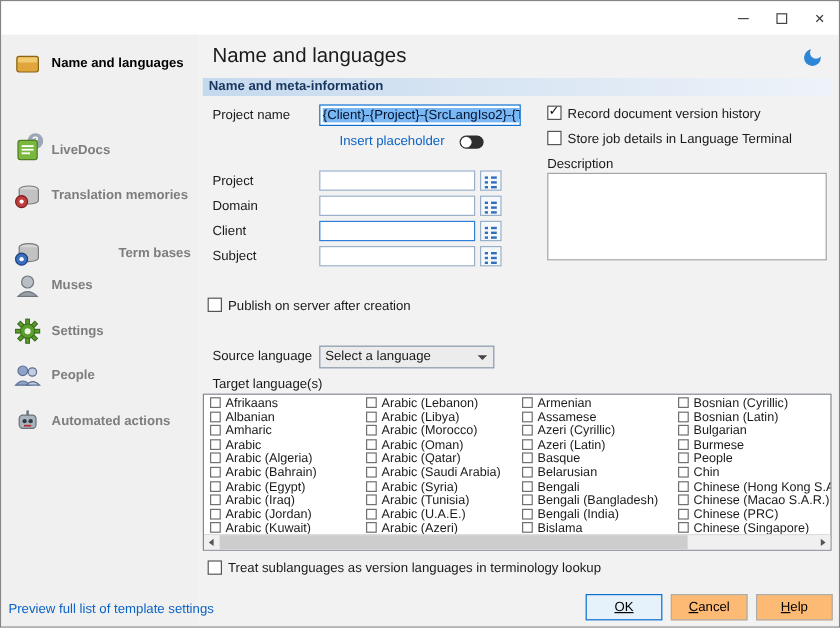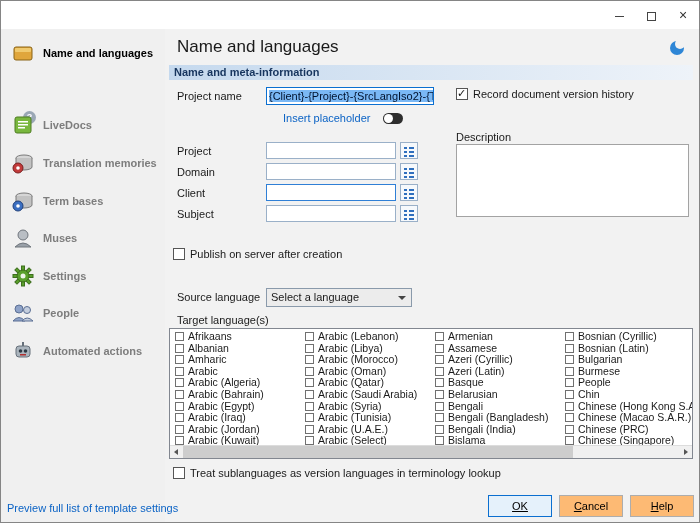--- a/index.html
+++ b/index.html
@@ -123,21 +123,21 @@
         <svg width="24" height="24">
             <ellipse cx="13" cy="7" rx="8" ry="3" fill="#d6d6d6" stroke="#7a7a7a"></ellipse>
             <path d="M5 7 v9 a8 3 0 0 0 16 0 v-9" fill="#c2c2c2" stroke="#7a7a7a"></path>
             <circle cx="7" cy="17" r="5" fill="#c23b3b" stroke="#7a1f1f"></circle>
             <circle cx="7" cy="17" r="1.8" fill="#fff"></circle>
           </svg>
       </span>
       <span class="lab">Translation memories</span>
     </div>
 
-    <div class="side-item" style="top:158px;">
+    <div class="side-item" style="top:168px;text-align:right;">
       <span class="ic">
         <svg width="24" height="24">
             <ellipse cx="13" cy="7" rx="8" ry="3" fill="#d6d6d6" stroke="#7a7a7a"></ellipse>
             <path d="M5 7 v9 a8 3 0 0 0 16 0 v-9" fill="#c2c2c2" stroke="#7a7a7a"></path>
             <circle cx="7" cy="17" r="5" fill="#3b6fc2" stroke="#1f3f7a"></circle>
             <circle cx="7" cy="17" r="1.8" fill="#fff"></circle>
           </svg>
       </span>
       <span class="lab">Term bases</span>
     </div>
@@ -238,20 +238,23 @@
     <span class="flabel" style="left:12px; top:179px;">Subject</span>
     <input class="textbox" style="left: 101px; top: 176px; width: 130px;">
     <span class="list-btn" style="left:235px; top:176px;">
         <i></i>
         <i></i>
         <i></i>
       </span>
 
     <label class="check-row" style="left:291px; top:59px;">
       <span class="cb checked"></span><span>Record document version history</span>
+    </label>
+    <label class="check-row" style="left:291px; top:80px;">
+      <span class="cb"></span><span>Store job details in Language Terminal</span>
     </label>
 
     <span class="flabel" style="left:291px; top:102px;">Description</span>
     <textarea class="desc-box" style=""></textarea>
 
     <label class="check-row" style="left:8px; top:219px;">
       <span class="cb"></span><span>Publish on server after creation</span>
     </label>
 
 
@@ -283,21 +286,21 @@
           <div class="lang-col">
             <div class="lang-item"><span class="cb cb-small"></span><span>Arabic (Lebanon)</span></div>
             <div class="lang-item"><span class="cb cb-small"></span><span>Arabic (Libya)</span></div>
             <div class="lang-item"><span class="cb cb-small"></span><span>Arabic (Morocco)</span></div>
             <div class="lang-item"><span class="cb cb-small"></span><span>Arabic (Oman)</span></div>
             <div class="lang-item"><span class="cb cb-small"></span><span>Arabic (Qatar)</span></div>
             <div class="lang-item"><span class="cb cb-small"></span><span>Arabic (Saudi Arabia)</span></div>
             <div class="lang-item"><span class="cb cb-small"></span><span>Arabic (Syria)</span></div>
             <div class="lang-item"><span class="cb cb-small"></span><span>Arabic (Tunisia)</span></div>
             <div class="lang-item"><span class="cb cb-small"></span><span>Arabic (U.A.E.)</span></div>
-            <div class="lang-item"><span class="cb cb-small"></span><span>Arabic (Select)</span></div>
+            <div class="lang-item"><span class="cb cb-small"></span><span>Arabic (Azeri)</span></div>
           </div>
           <div class="lang-col">
             <div class="lang-item"><span class="cb cb-small"></span><span>Armenian</span></div>
             <div class="lang-item"><span class="cb cb-small"></span><span>Assamese</span></div>
             <div class="lang-item"><span class="cb cb-small"></span><span>Azeri (Cyrillic)</span></div>
             <div class="lang-item"><span class="cb cb-small"></span><span>Azeri (Latin)</span></div>
             <div class="lang-item"><span class="cb cb-small"></span><span>Basque</span></div>
             <div class="lang-item"><span class="cb cb-small"></span><span>Belarusian</span></div>
             <div class="lang-item"><span class="cb cb-small"></span><span>Bengali</span></div>
             <div class="lang-item"><span class="cb cb-small"></span><span>Bengali (Bangladesh)</span></div>

